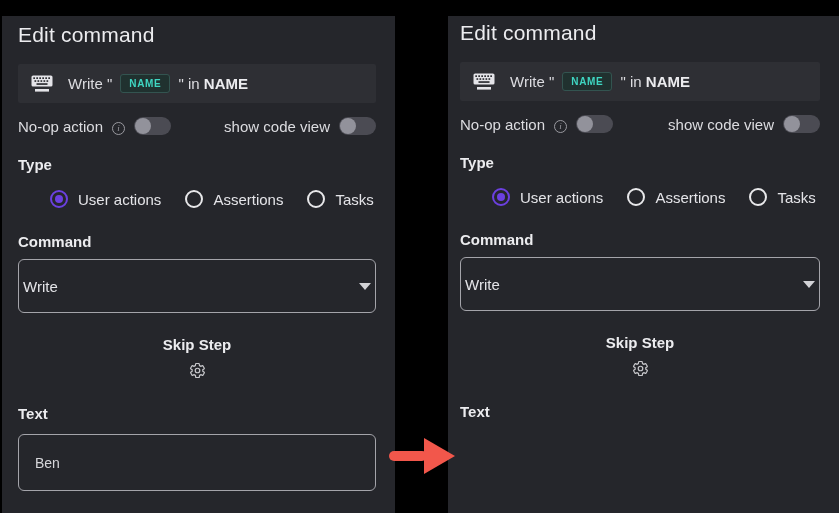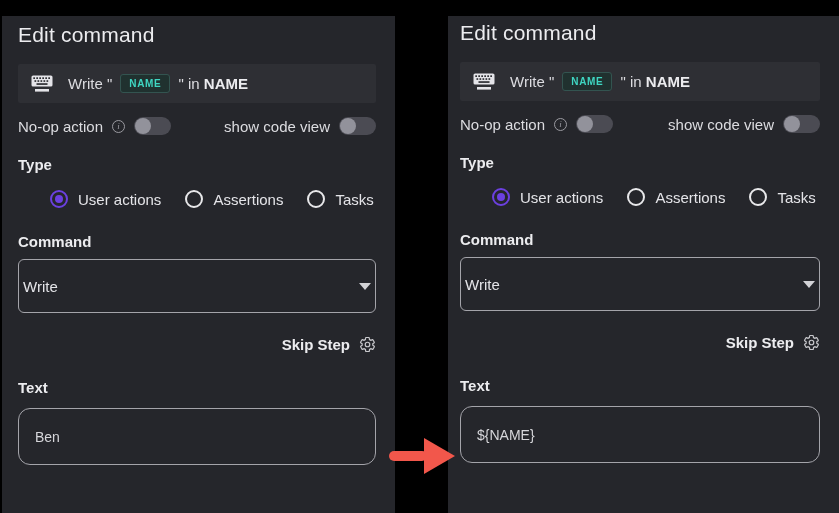--- a/index.html
+++ b/index.html
@@ -17,21 +17,21 @@
   .preview-bar { margin-top:17px; height:39px; background:#2e2f34; border-radius:2px;
                  display:flex; align-items:center; padding:0 13px; }
   .kbd-icon { margin-right:15px; flex:0 0 auto; display:block; }
   .preview-text { font-size:15px; color:#dcdce0; display:flex; align-items:center; white-space:pre; }
   .var-badge { display:inline-block; margin:0 8px; padding:4px 8px 3px; font-size:10px; font-weight:700;
                letter-spacing:.7px; color:#3fd6c2; background:#20312f; border:1px solid #335450;
                border-radius:3px; line-height:1; }
   .preview-target { font-weight:700; color:#ececef; }
 
   .toggle-row { margin-top:14px; display:flex; justify-content:space-between; align-items:center; }
-  .toggle-group { display:flex; align-items:center; gap:9px; font-size:15px; color:#dcdce0; }
+  .toggle-group { display:flex; align-items:flex-end; gap:9px; font-size:15px; color:#dcdce0; }
   .info-icon { width:13px; height:13px; border:1px solid #9a9aa0; border-radius:50%;
                color:#9a9aa0; font-size:9px; line-height:11px; text-align:center;
                font-family:"Liberation Serif",serif; font-style:italic; }
   .toggle { width:37px; height:18px; border-radius:9px; background:#4b4b53; position:relative; cursor:pointer; }
   .toggle .knob { position:absolute; left:1px; top:1px; width:16px; height:16px; border-radius:50%; background:#92929b; }
 
   .section-label { margin-top:21px; font-size:15px; font-weight:700; color:#ececef; }
 
   .radio-row { margin-top:17px; display:flex; align-items:center; gap:24px;padding-left:32px; }
   .radio-option { display:flex; align-items:center; gap:10px; font-size:15px; color:#e4e4e8; cursor:pointer; }
@@ -39,27 +39,27 @@
            display:flex; align-items:center; justify-content:center; flex:0 0 auto; }
   .radio.selected { border-color:#6c40e0; }
   .radio.selected::after { content:""; width:8px; height:8px; border-radius:50%; background:#6c40e0; }
 
   .dropdown { margin-top:9px; height:54px; border:1px solid #a4a4aa; border-radius:6px;
               display:flex; align-items:center; justify-content:space-between; padding:0 4px;
               font-size:15px; color:#e4e4e8; cursor:pointer; }
   .chevron-down { width:0; height:0; border-left:6px solid transparent; border-right:6px solid transparent;
                   border-top:7px solid #d2d2d6; }
 
-  .skip-row { margin-top:23px; display:flex; justify-content:flex-end; align-items:center; gap:9px; }
+  .skip-row { margin-top:23px; display:flex; justify-content:flex-end; align-items:center; gap:9px;flex-direction:column; }
   .skip-label { font-size:15px; font-weight:700; color:#ececef; }
   .gear-icon { display:block; cursor:pointer; }
 
   .text-label { margin-top:26px; }
   .text-input { margin-top:12px; width:100%; height:57px; background:transparent;
-                border:1px solid #a4a4aa; border-radius:12px; padding:0 16px;
+                border:1px solid #a4a4aa; border-radius:6px; padding:0 16px;
                 font-size:14px; color:#d6d6da; font-family:"Liberation Sans","DejaVu Sans",sans-serif; }
 
   .transform-arrow { position:absolute; left:386px; top:433px; z-index:5; }
 </style>
 </head>
 <body>
 
 <div class="stage">
 
   <div class="panel panel-left">
@@ -206,21 +206,20 @@
 
     <div class="skip-row">
       <span class="skip-label">Skip Step</span>
       <svg class="gear-icon" width="17" height="17" viewBox="0 0 24 24" fill="none" stroke="#c8c8cc" stroke-width="1.7" stroke-linejoin="round">
         <path d="M19.4 13a7.5 7.5 0 0 0 .1-1 7.5 7.5 0 0 0-.1-1l2.1-1.6a.5.5 0 0 0 .1-.6l-2-3.5a.5.5 0 0 0-.6-.2l-2.5 1a7.7 7.7 0 0 0-1.7-1l-.4-2.6a.5.5 0 0 0-.5-.4h-4a.5.5 0 0 0-.5.4l-.4 2.6a7.7 7.7 0 0 0-1.7 1l-2.5-1a.5.5 0 0 0-.6.2l-2 3.5a.5.5 0 0 0 .1.6L4.5 11a7.5 7.5 0 0 0 0 2l-2.1 1.6a.5.5 0 0 0-.1.6l2 3.5c.1.2.4.3.6.2l2.5-1a7.7 7.7 0 0 0 1.7 1l.4 2.6c0 .2.2.4.5.4h4c.2 0 .5-.2.5-.4l.4-2.6a7.7 7.7 0 0 0 1.7-1l2.5 1c.2.1.5 0 .6-.2l2-3.5a.5.5 0 0 0-.1-.6L19.4 13z"></path>
         <circle cx="12" cy="12" r="3.2"></circle>
       </svg>
     </div>
 
     <div class="section-label text-label">Text</div>
-    <input class="text-input" type="text" value="${NAME}" style="">
   </div>
 
   <svg class="transform-arrow" width="72" height="46" viewBox="0 0 72 46">
     <rect x="3" y="18" width="38" height="10" rx="5" fill="#f2574b"></rect>
     <polygon points="38,5 38,41 69,23" fill="#f2574b"></polygon>
   </svg>
 
 </div>
 
 </body></html>

